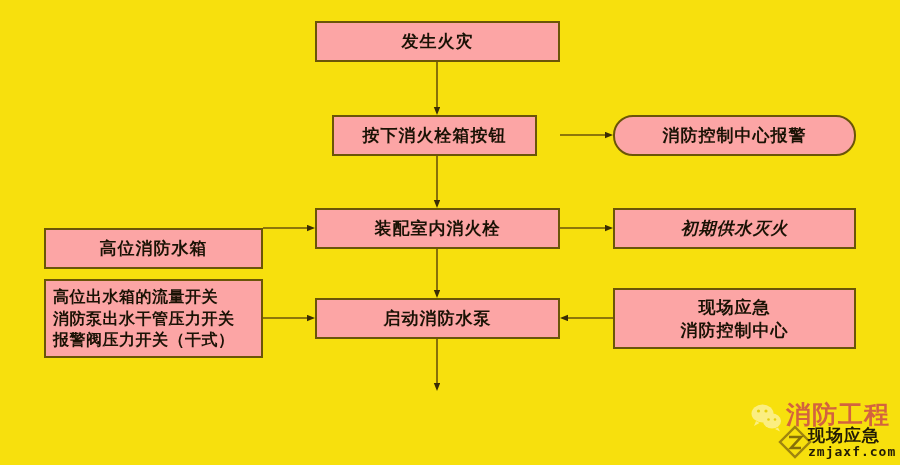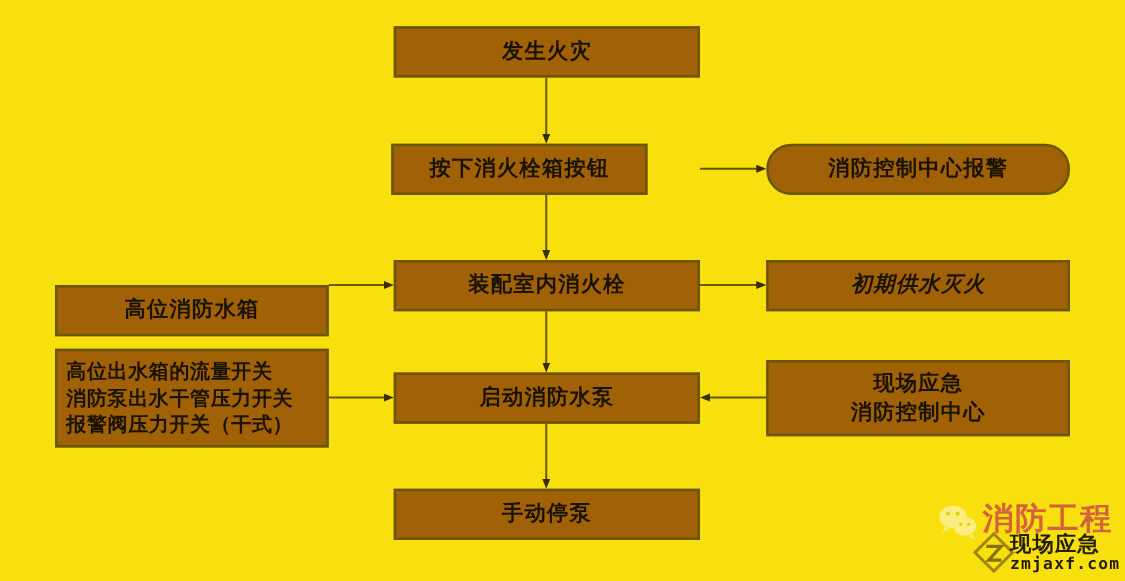--- a/index.html
+++ b/index.html
@@ -14,21 +14,21 @@
     overflow: hidden;
   }
   #canvas {
     position: relative;
     width: 900px;
     height: 465px;
   }
   .node {
     position: absolute;
     box-sizing: border-box;
-    background: #a16207;
+    background: #fca5a5;
     border: 2px solid #6b5508;
     display: flex;
     align-items: center;
     justify-content: center;
     text-align: center;
     color: #1a1205;
     font-size: 17px;
     font-weight: 700;
     letter-spacing: 1px;
     line-height: 1.35;
@@ -149,21 +149,21 @@
 
       <line x1="437" y1="339" x2="437" y2="384" marker-end="url(#arrow-down)"></line>
     </g>
   </svg>
 
   <div class="node" style="left: 315px; top: 21px; width: 245px; height: 41px;">
       <span class="lines">
         <span>发生火灾</span>
       </span>
     </div>
-  <div class="node" style="left: 313px; top: 115px; width: 205px; height: 41px;">
+  <div class="node" style="left: 332px; top: 115px; width: 205px; height: 41px;">
       <span class="lines">
         <span>按下消火栓箱按钮</span>
       </span>
     </div>
   <div class="node" style="left: 613px; top: 115px; width: 243px; height: 41px; border-radius: 20px;">
       <span class="lines">
         <span>消防控制中心报警</span>
       </span>
     </div>
   <div class="node" style="left: 44px; top: 208px; width: 219px; height: 41px; margin-top: 20px;">
@@ -190,25 +190,20 @@
     </div>
   <div class="node" style="left: 315px; top: 298px; width: 245px; height: 41px;">
       <span class="lines">
         <span>启动消防水泵</span>
       </span>
     </div>
   <div class="node" style="left: 613px; top: 288px; width: 243px; height: 61px;">
       <span class="lines">
         <span>现场应急</span>
         <span>消防控制中心</span>
-      </span>
-    </div>
-  <div class="node" style="left: 315px; top: 391px; width: 245px; height: 41px;">
-      <span class="lines">
-        <span>手动停泵</span>
       </span>
     </div>
 
   <div id="watermark">
     <svg id="wm-wechat" viewBox="0 0 34 30">
       <ellipse cx="12.5" cy="11.5" rx="11" ry="9" fill="#fffbe0"></ellipse>
       <path d="M6 19 L4 24 L9.5 21 Z" fill="#fffbe0"></path>
       <circle cx="8.5" cy="9" r="1.6" fill="#d9c20a"></circle>
       <circle cx="16" cy="9" r="1.6" fill="#d9c20a"></circle>
       <ellipse cx="22" cy="19" rx="9" ry="7.5" fill="#fffbe0"></ellipse>

